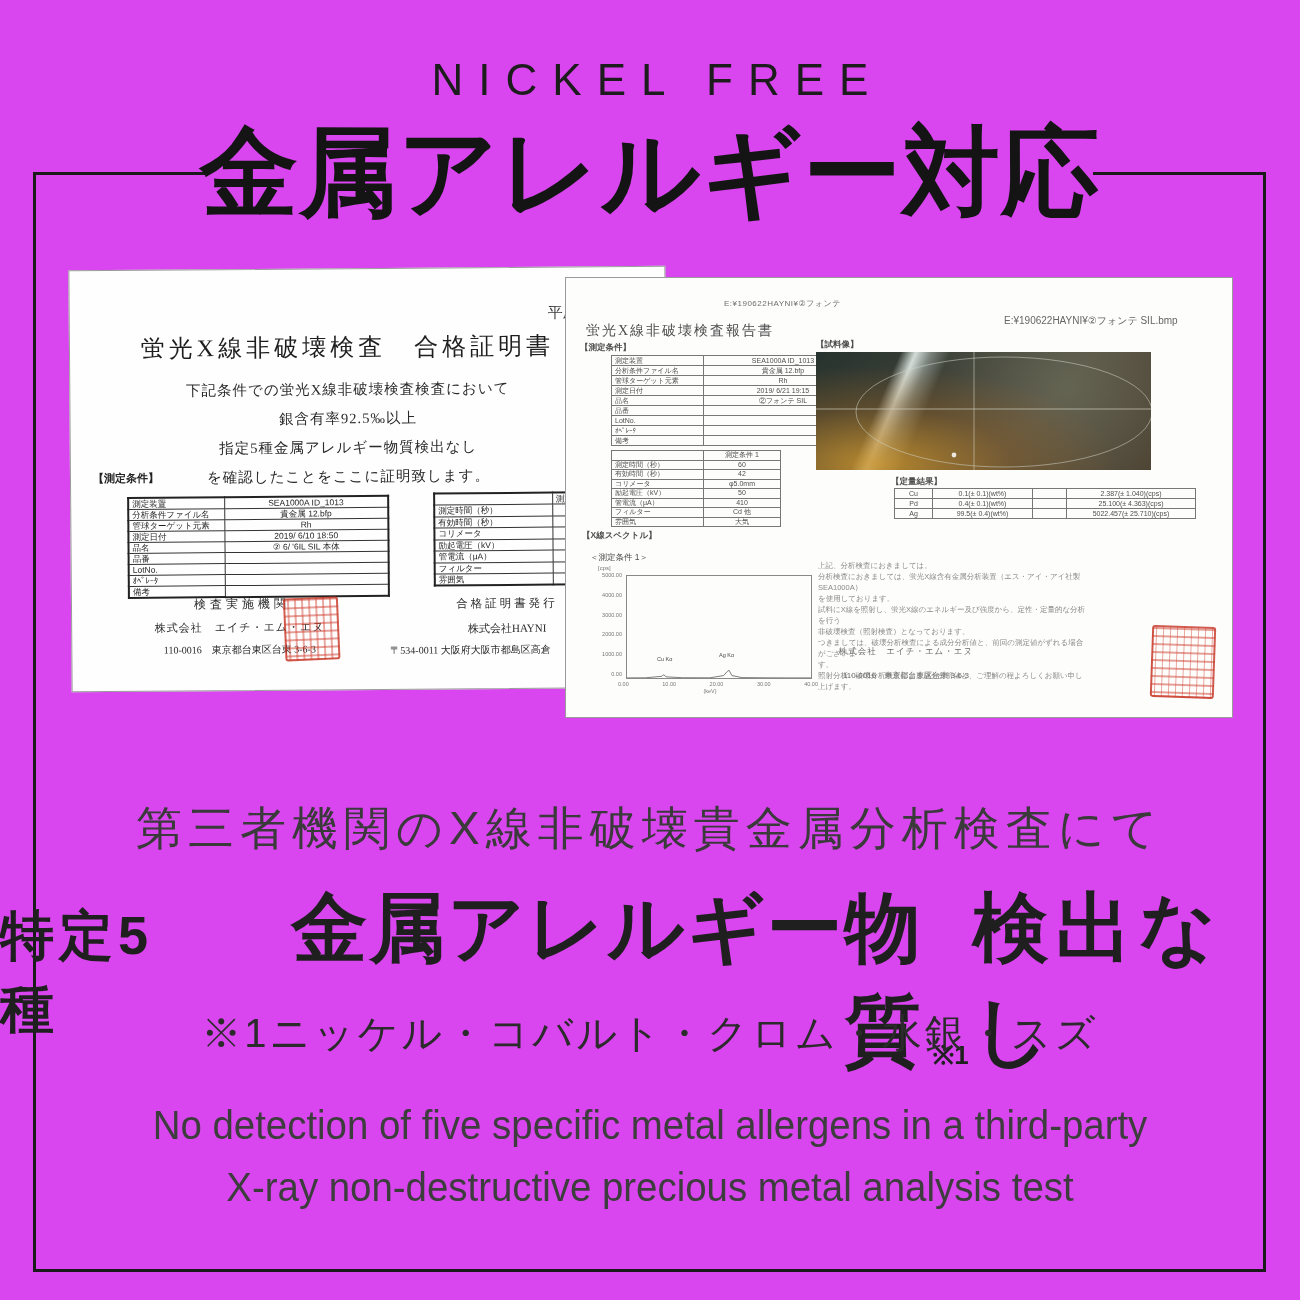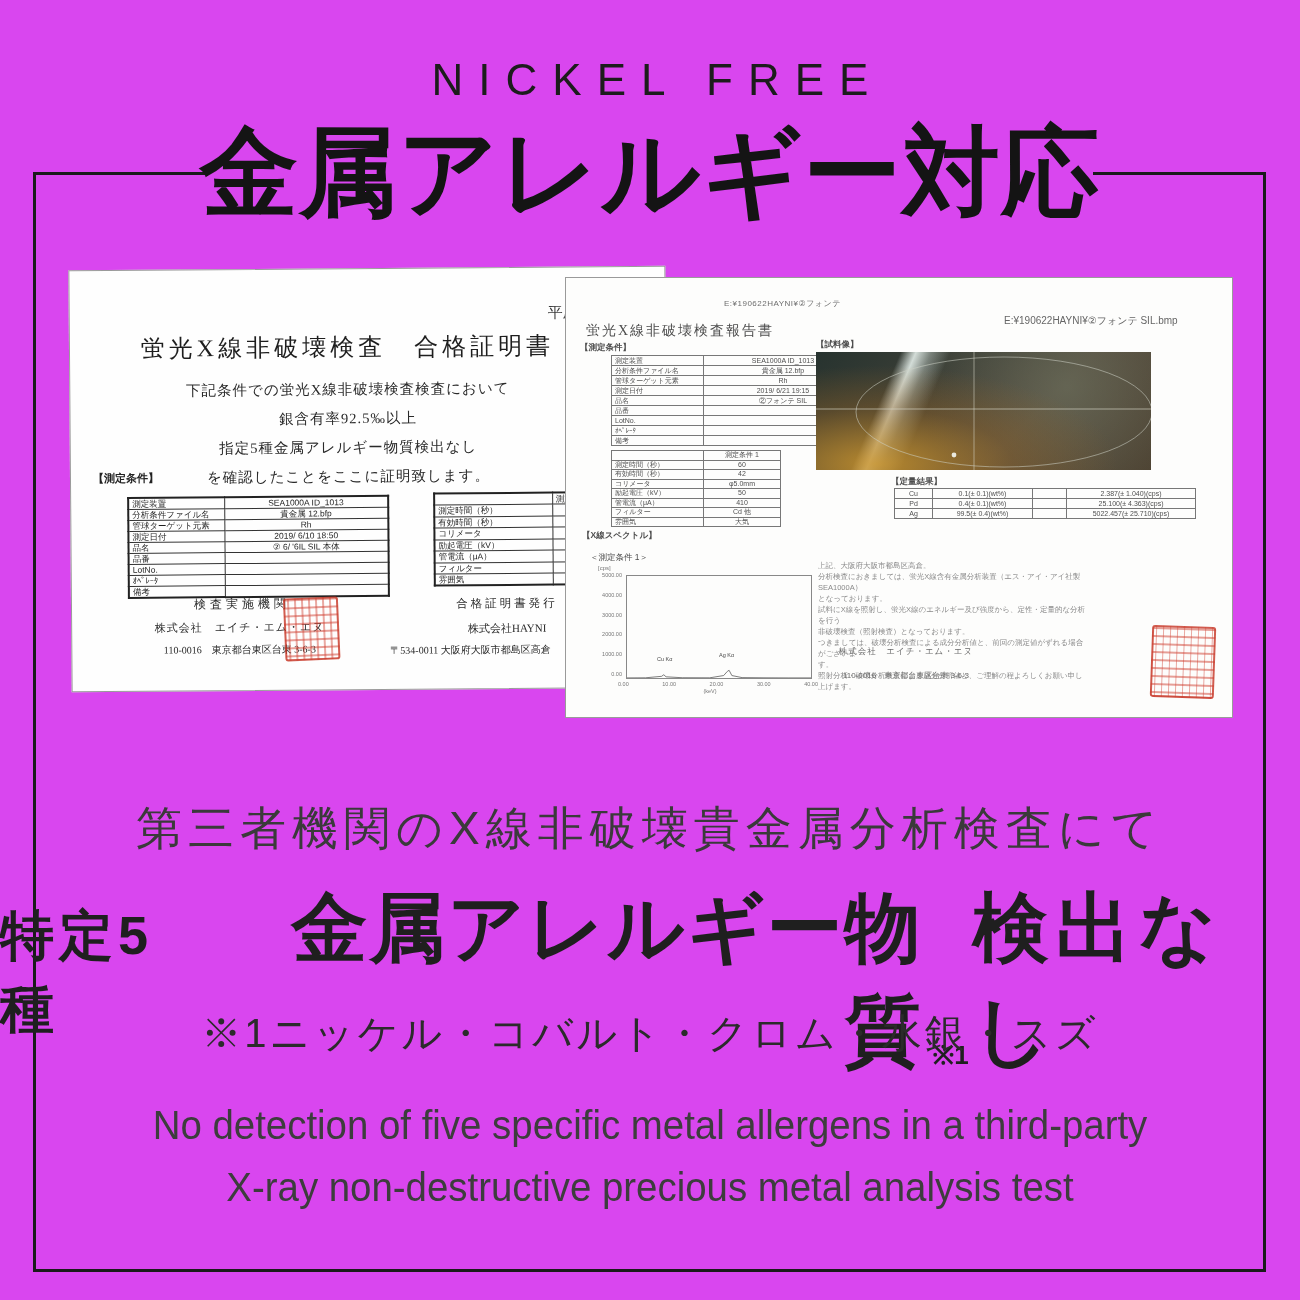--- a/index.html
+++ b/index.html
@@ -387,23 +387,23 @@
         <span>0.00</span>
         <span>10.00</span>
         <span>20.00</span>
         <span>30.00</span>
         <span>40.00</span>
       </div>
       <div class="xlab">(keV)</div>
     </div>
 
     <div class="rc-notes">
-      <div>上記、大阪府大阪市都島区高倉。</div>
+      <div>上記、分析検査におきましては。</div>
       <div>分析検査におきましては、蛍光X線含有金属分析装置（エス・アイ・アイ社製 SEA1000A）</div>
-      <div>となっております。</div>
+      <div>を使用しております。</div>
       <div>試料にX線を照射し、蛍光X線のエネルギー及び強度から、定性・定量的な分析を行う</div>
       <div>非破壊検査（照射検査）となっております。</div>
       <div>つきましては、破壊分析検査による成分分析値と、前回の測定値がずれる場合がございま</div>
       <div>す。</div>
       <div>照射分析・破壊分析検査による成分分析値と、ご理解の程よろしくお願い申し上げます。</div>
     </div>
 
     <div class="rc-co">株式会社　エイチ・エム・エヌ</div>
     <div class="rc-ad">110-0016　東京都台東区台東 3-6-3</div>
     <div class="seal rc-seal"></div>

